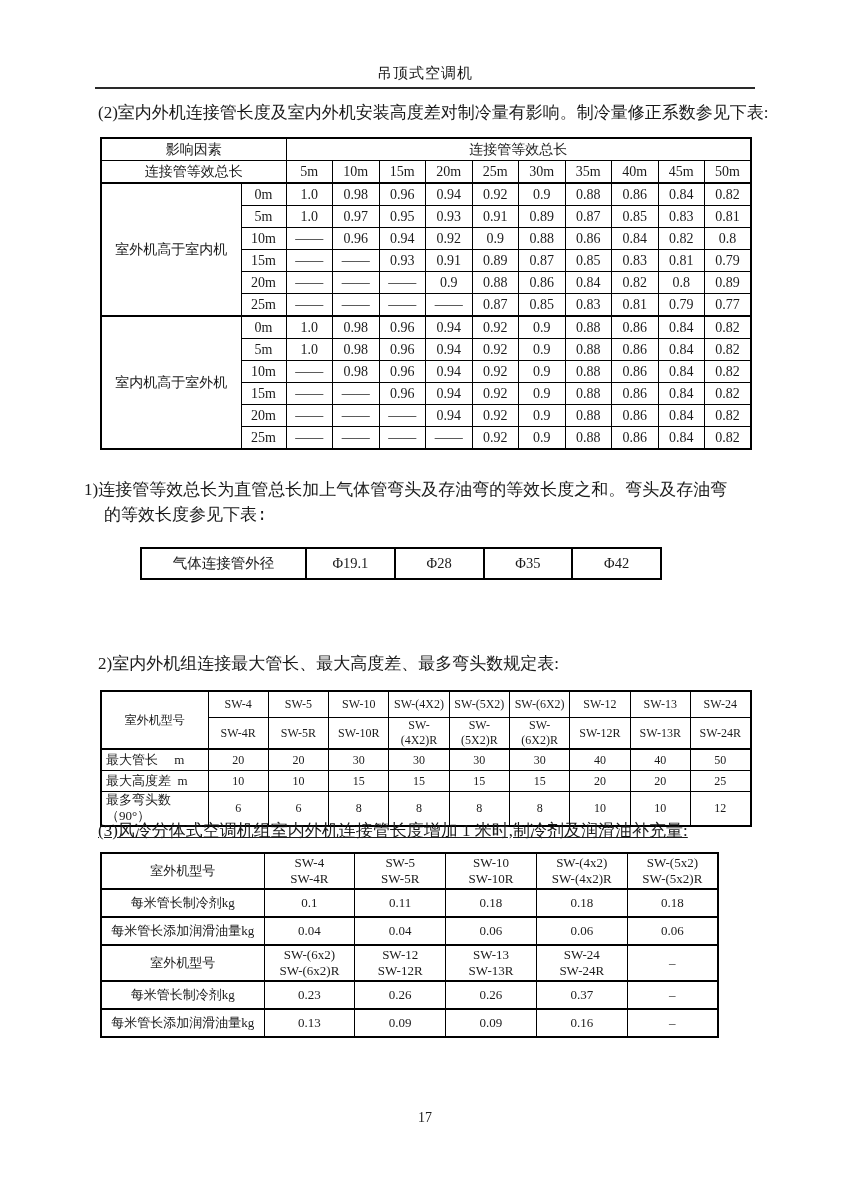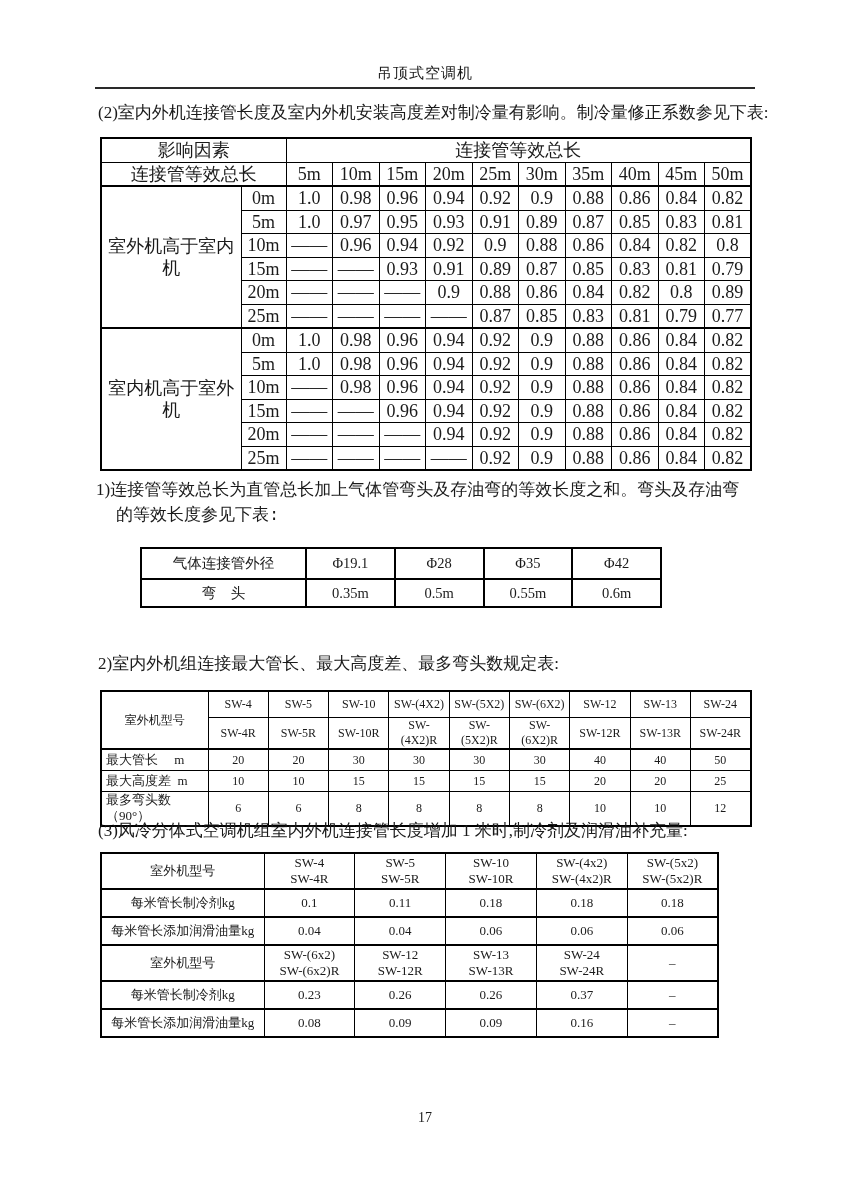--- a/index.html
+++ b/index.html
@@ -18,43 +18,43 @@
     top:64px; left:0; width:850px;
     text-align:center; font-size:15px; letter-spacing:1px;
   }
   #header-rule {
     top:87px; left:95px; width:660px; height:0;
     border-top:2px solid #2a2a2a;
   }
 
   .para { font-size:17px; line-height:26px; white-space:nowrap; }
   #para-2   { top:100px; left:98px; }
-  #note-1   { top:477px; left:96px; }
+  #note-1   { top:477px; left:84px; }
   #note-1 .cont { padding-left:20px;font-family:Liberation Mono, monospace; }
   #note-2   { top:651px; left:98px; }
-  #para-3   { top:818px; left:98px; }
+  #para-3   { top:818px; left:98px;text-decoration:underline; }
 
   table {
     border-collapse:collapse;
     table-layout:fixed;
     border:2px solid #000;
     background:#fff;
   }
   td {
     border:1px solid #000;
     text-align:center;
     vertical-align:middle;
     padding:0 2px;
     overflow:hidden;
     line-height:1.25;
   }
   td.left { text-align:left; padding-left:4px; }
 
   
-  #t1 { top:137px; left:100px; width:650px; font-size:18px; }
+  #t1 { top:137px; left:100px; width:650px; font-size:14px; }
   #t1 td { height:21px; }
   #t1 tr:nth-child(3) > td { border-top:2px solid #000; }
   #t1 tr:nth-child(9) > td { border-top:2px solid #000; }
 
   
   #t2 { top:547px; left:140px; width:520px; font-size:14.5px; }
   #t2 td { height:26px; border-left-width:2px; border-right-width:2px; }
   #t2 tr:nth-child(1) > td { height:29px; }
   #t2 tr:nth-child(2) > td { border-top:2px solid #000; }
 
@@ -293,27 +293,20 @@
         <col style="width:88.75px">
     </colgroup>
     <tbody>
         <tr>
           <td>气体连接管外径</td>
           <td>Φ19.1</td>
           <td>Φ28</td>
           <td>Φ35</td>
           <td>Φ42</td>
         </tr>
-        <tr>
-          <td>弯　头</td>
-          <td>0.35m</td>
-          <td>0.5m</td>
-          <td>0.55m</td>
-          <td>0.6m</td>
-        </tr>
       </tbody>
   </table>
 
   <div id="note-2" class="abs para">2)室内外机组连接最大管长、最大高度差、最多弯头数规定表:</div>
 
   <table id="t3" class="abs">
     <colgroup>
       <col style="width:107px">
       <col style="width:60.3px">
         <col style="width:60.3px">
@@ -444,21 +437,21 @@
         <tr>
           <td>每米管长制冷剂kg</td>
           <td>0.23</td>
           <td>0.26</td>
           <td>0.26</td>
           <td>0.37</td>
           <td>–</td>
         </tr>
         <tr>
           <td>每米管长添加润滑油量kg</td>
-          <td>0.08</td>
+          <td>0.13</td>
           <td>0.09</td>
           <td>0.09</td>
           <td>0.16</td>
           <td>–</td>
         </tr>
       </tbody>
   </table>
 
   <div id="page-number" class="abs">17</div>
 

